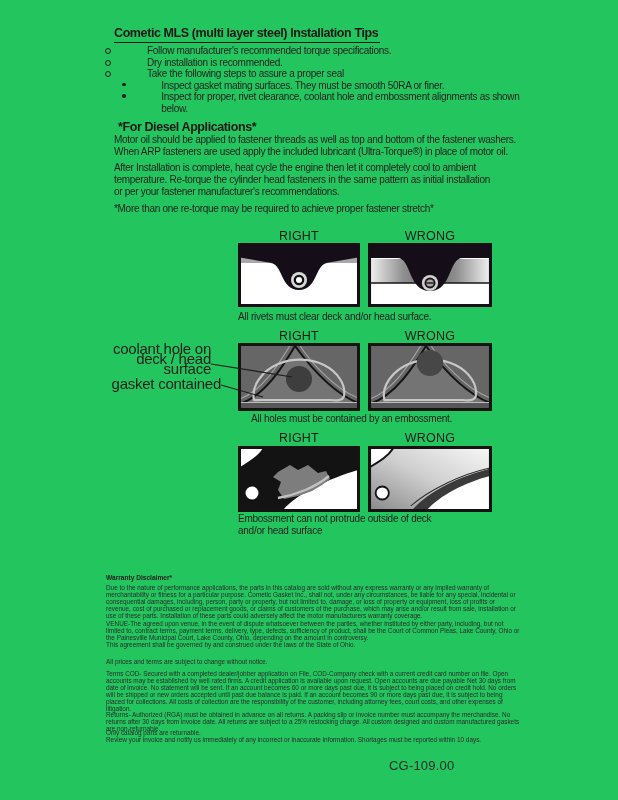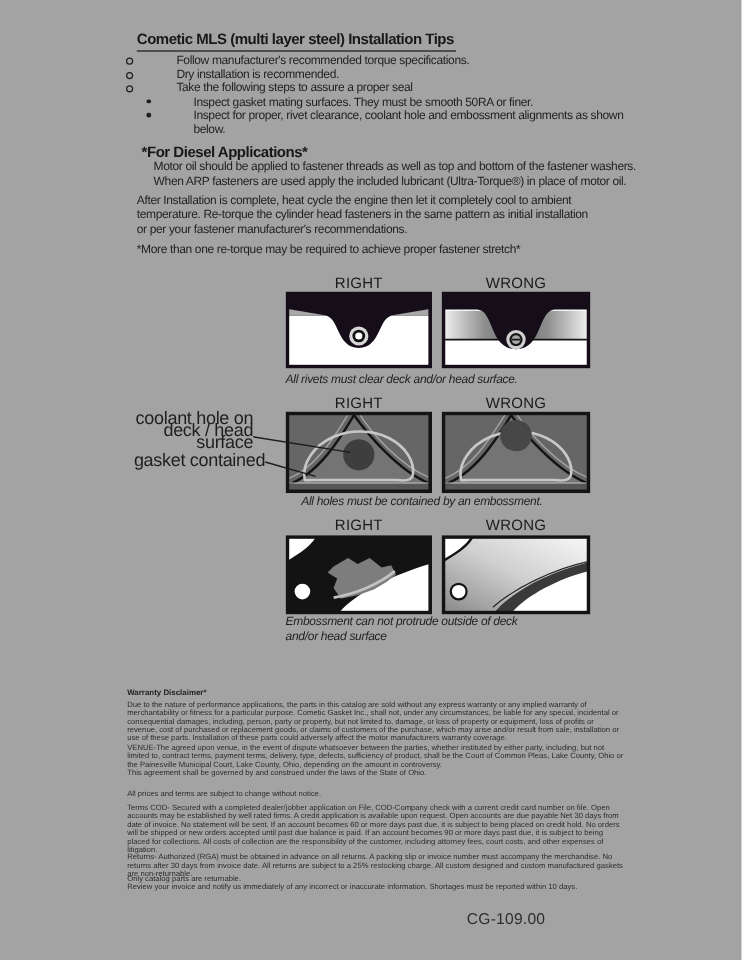--- a/index.html
+++ b/index.html
@@ -1,50 +1,50 @@
 <!DOCTYPE html>
 <html><head>
 <meta charset="utf-8">
 <style>
   html,body { margin:0; padding:0; background:#ffffff; }
   .page {
-    position:relative; width:618px; height:800px; background:#a3a3a3;
+    position:relative; width:618px; height:800px; background:#22c55e;
     font-family:"Liberation Sans", sans-serif; color:#1f1f1f; overflow:hidden;
   }
   .abs { position:absolute; }
 
   .title {
     left:114px; top:26px; margin:0; font-size:12.5px; font-weight:bold;
     letter-spacing:-0.4px; color:#181818; display:inline-block;
     border-bottom:1.8px solid #181818; padding:0 2px 2px 0;
   }
 
   .bullets { left:105px; top:45px; width:440px; font-size:10px; letter-spacing:-0.3px; line-height:11.5px; }
   .brow { display:flex; align-items:flex-start;gap:32px; }
   .brow.sub { padding-left:17px; }
   .mark1 { width:4px; height:4px; border:1px solid #1f1f1f; border-radius:50%; margin:3px 4px 0 0; flex:0 0 auto; }
   .mark2 { width:3.6px; height:3.6px; background:#1f1f1f; border-radius:50%; margin:3.4px 3.6px 0 0; flex:0 0 auto; }
 
   .h2 { left:114px; top:116px; margin:4px; font-size:12.5px; font-weight:bold; letter-spacing:-0.4px; color:#181818; }
   .body { margin:0; font-size:10px; letter-spacing:-0.3px; line-height:11.8px; white-space:pre-line; width:440px; }
-  .p1 { left:128px; top:134px; }
+  .p1 { left:114px; top:134px; }
   .p2 { left:114px; top:162px; }
   .noteline { left:114px; top:203px; }
 
   .dlabel { font-size:12.5px; letter-spacing:0.2px; color:#1b1b1b; text-align:center; width:122px; }
   .dlabel.rgt1 { left:238px; top:229px; } .dlabel.wrg1 { left:368px; top:229px; width:124px; }
   .dlabel.rgt2 { left:238px; top:329px; } .dlabel.wrg2 { left:368px; top:329px; width:124px; }
   .dlabel.rgt3 { left:238px; top:431px; } .dlabel.wrg3 { left:368px; top:431px; width:124px; }
 
   .panel { display:block; }
   .pL { left:238px; width:122px; } .pR { left:368px; width:124px; }
   .row1 { top:243px; height:64px; } .row2 { top:343px; height:68px; } .row3 { top:446px; height:66px; }
   .panel svg { display:block; width:100%; height:100%; }
 
-  .caption { font-size:10px; letter-spacing:-0.25px; line-height:12px; white-space:pre-line; color:#1f1f1f;font-style:italic; }
+  .caption { font-size:10px; letter-spacing:-0.25px; line-height:12px; white-space:pre-line; color:#1f1f1f; }
   .cap1 { left:238px; top:311px; }
   .cap2 { left:251px; top:413px; }
   .cap3 { left:238px; top:513px; }
 
   .callout { font-size:15px; letter-spacing:-0.25px; line-height:10.2px; text-align:right; white-space:pre-line; color:#1f1f1f; }
   .co1 { left:95px; top:344px; width:116px; }
   .co2 { left:95px; top:379px; width:126px; }
   .connectors { left:205px; top:358px; width:100px; height:45px; z-index:5; }
 
   .disc { font-size:6.4px; line-height:7.1px; color:#2b2b2b; width:414px; white-space:pre-line; margin:0; }

